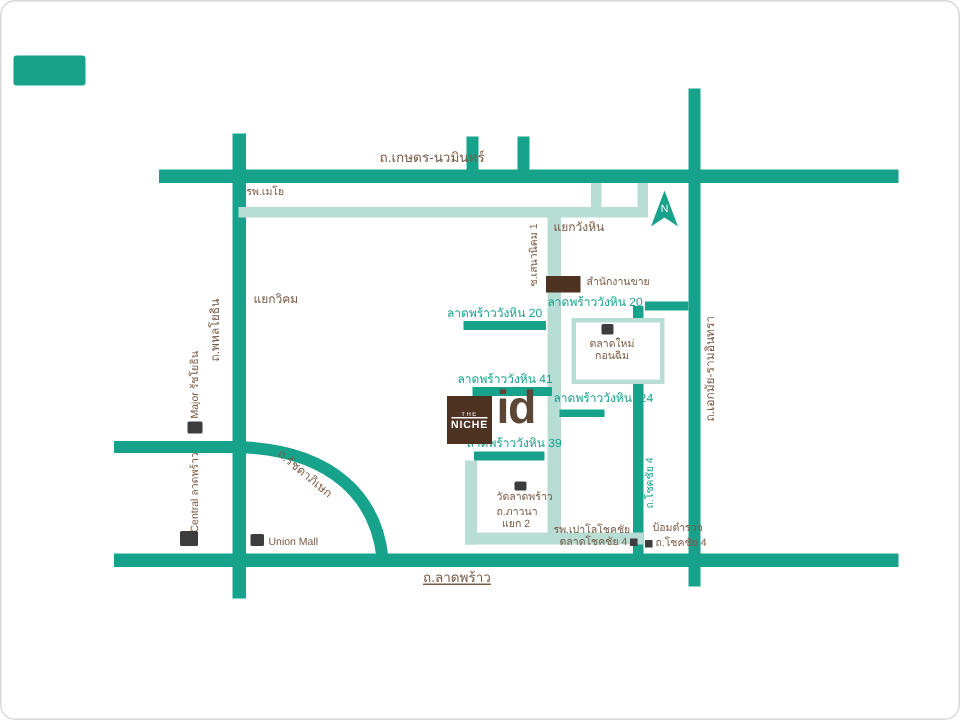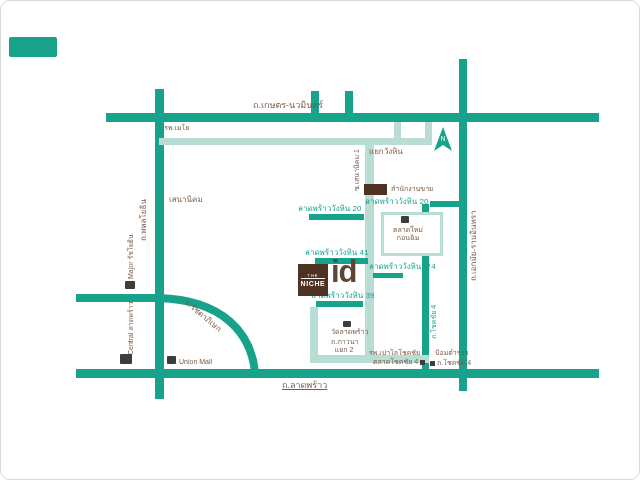--- a/index.html
+++ b/index.html
@@ -66,21 +66,21 @@
   <div class="bar" style="left:372px;top:272px;width:30px;height:5px;"></div>
 
   <div class="lbl" style="left:252px;top:100px;font-size:9px;">ถ.เกษตร-นวมินทร์</div>
   <div class="lbl vtext" style="left:138px;top:190px;height:50px;">ถ.พหลโยธิน</div>
   <div class="lbl vtext" style="left:468px;top:208px;height:72px;">ถ.เอกมัย-รามอินทรา</div>
   <div class="lbl" style="left:281px;top:380px;font-size:9px;text-decoration:underline;">ถ.ลาดพร้าว</div>
   <div class="lbl" style="left:188px;top:297px;transform:rotate(40deg);transform-origin:0 0;">ถ.รัชดาภิเษก</div>
   <div class="soi vtext" style="left:428px;top:298px;height:40px;font-size:7px;">ถ.โชคชัย 4</div>
   <div class="lbl small vtext" style="left:352px;top:150px;height:40px;">ซ.เสนานิคม 1</div>
   <div class="lbl" style="left:332px;top:146px;padding-left:36px;">แยกวังหิน</div>
-  <div class="lbl" style="left:168px;top:194px;">เสนานิคม</div>
+  <div class="lbl" style="left:168px;top:194px;">แยกวิคม</div>
 
   <div class="soi" style="left:297px;top:203px;">ลาดพร้าววังหิน 20</div>
   <div class="soi" style="left:304px;top:247px;">ลาดพร้าววังหิน 41</div>
   <div class="soi" style="left:310px;top:290px;">ลาดพร้าววังหิน 39</div>
   <div class="soi" style="left:364px;top:196px;">ลาดพร้าววังหิน 20</div>
   <div class="soi" style="left:368px;top:261px;font-family:Liberation Mono, monospace;">ลาดพร้าววังหิน 24</div>
 
   <div class="lbl small" style="left:156px;top:122px;">
     <span class="cross">+</span>
     <span>รพ.เมโย</span>

